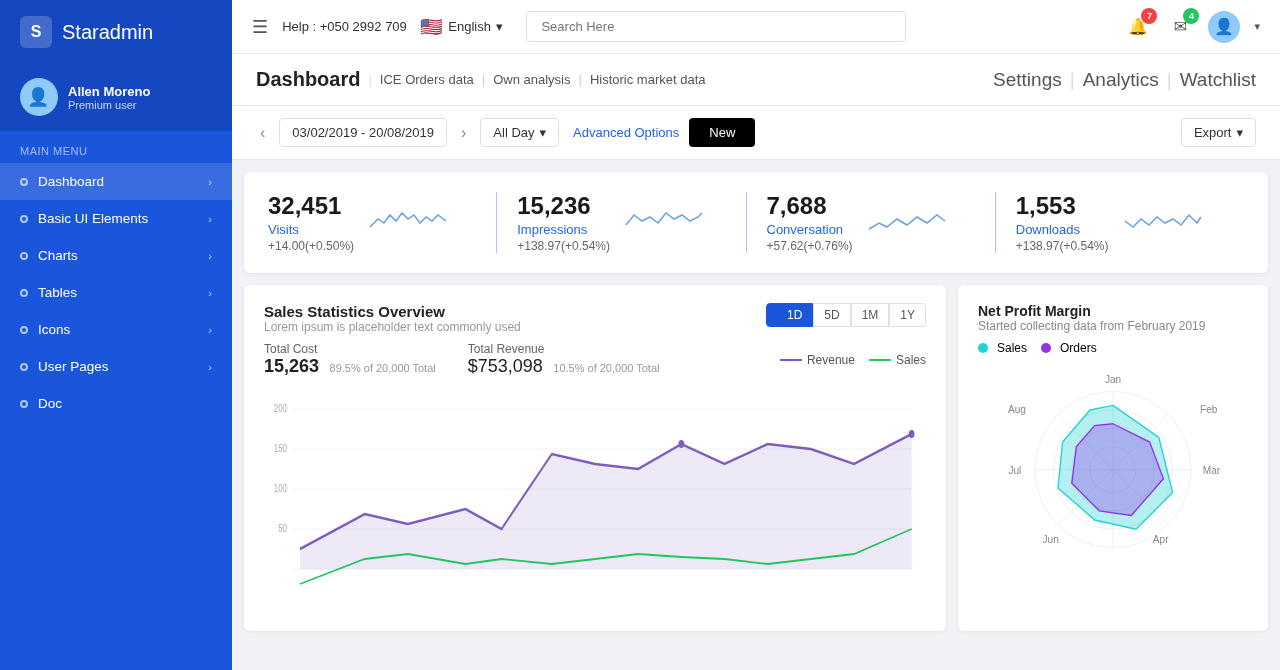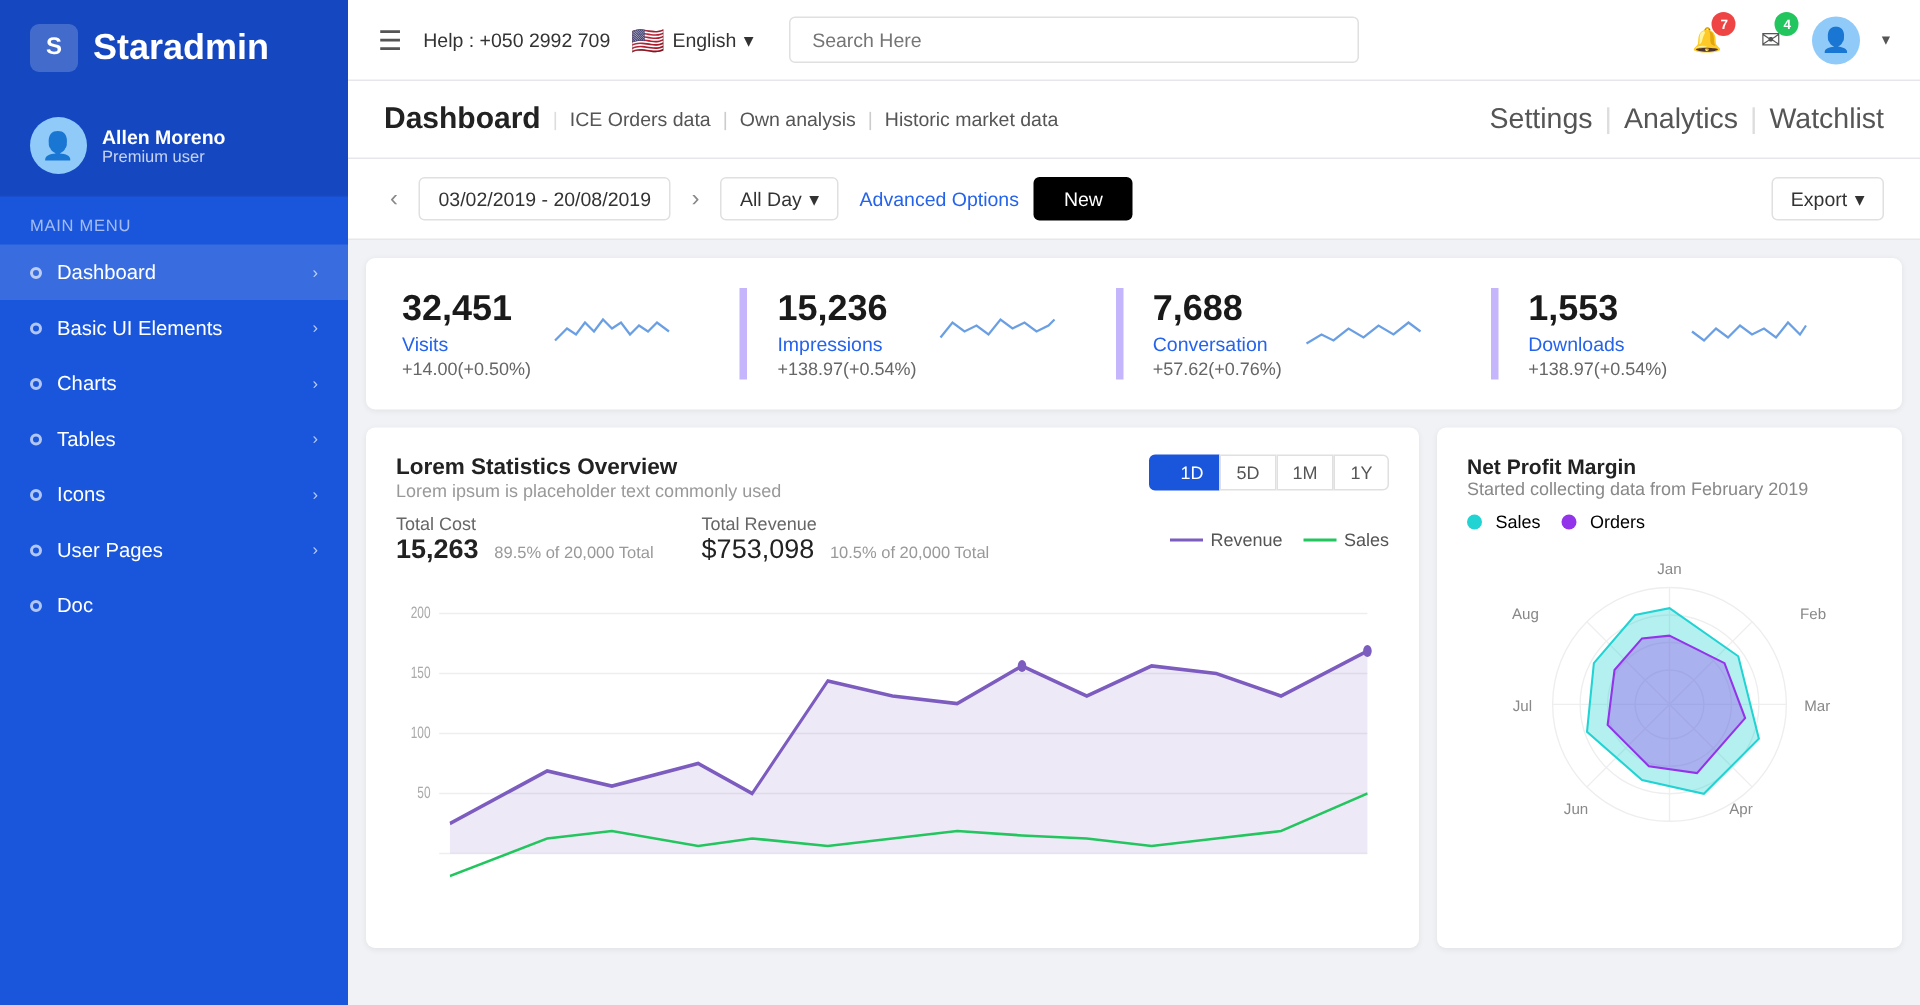--- a/index.html
+++ b/index.html
@@ -23,21 +23,21 @@
       background: #1447c0;
       gap: 10px;
     }
     .logo-icon {
       width: 32px; height: 32px;
       background: #ffffff33;
       border-radius: 6px;
       display: flex; align-items: center; justify-content: center;
       font-weight: bold; font-size: 16px;
     }
-    .logo-text { font-size: 24px; font-weight: 700; text-align: center; }
+    .logo-text { font-size: 20px; font-weight: 400; text-align: center; }
     .user-section {
       display: flex; align-items: center; gap: 10px;
       padding: 14px 20px;
       background: #1447c0;
       border-bottom: 1px solid #1a56db33;
     }
     .user-avatar {
       width: 38px; height: 38px; border-radius: 50%;
       background: #90caf9;
       display: flex; align-items: center; justify-content: center;
@@ -200,21 +200,21 @@
       margin: 12px 12px 0;
       border-radius: 6px;
       box-shadow: 0 1px 4px #0001;
     }
     .stat-card {
       flex: 1;
       display: flex;
       align-items: center;
       gap: 14px;
       padding: 0 20px;
-      border-right: 5px solid #c4b5fd;
+      border-right: 1px solid #c4b5fd;
     }
     .stat-card:first-child { padding-left: 0; }
     .stat-card:last-child { border-right: none; }
     .stat-info .stat-value { font-size: 24px; font-weight: 700; color: #1a1a1a; }
     .stat-info .stat-label { font-size: 13px; color: #2563eb; font-weight: 500; margin: 2px 0; }
     .stat-info .stat-change { font-size: 12px; color: #666; }
     .sparkline {
       width: 80px; height: 36px; flex-shrink: 0;
     }
 
@@ -441,21 +441,21 @@
           <polyline fill="none" stroke="#6b9fe4" stroke-width="1.5" points="2,16 10,22 18,14 26,20 34,12 42,18 50,14 58,20 66,10 74,18 78,12"></polyline>
         </svg>
       </div>
     </div>
 
     <div class="charts-row">
 
       <div class="chart-card chart-main">
         <div style="display:flex; justify-content:space-between; align-items:flex-start; margin-bottom:8px;">
           <div>
-            <div class="chart-title">Lorem Statistics Overview</div>
+            <div class="chart-title">Sales Statistics Overview</div>
             <div class="chart-subtitle">Lorem ipsum is placeholder text commonly used</div>
           </div>
           <div style="display:flex; align-items:center; gap:0;">
             <button class="time-btn active">1D</button>
             <button class="time-btn">5D</button>
             <button class="time-btn">1M</button>
             <button class="time-btn">1Y</button>
           </div>
         </div>
         <div style="display:flex; align-items:center; gap:32px; margin-bottom:12px;">

